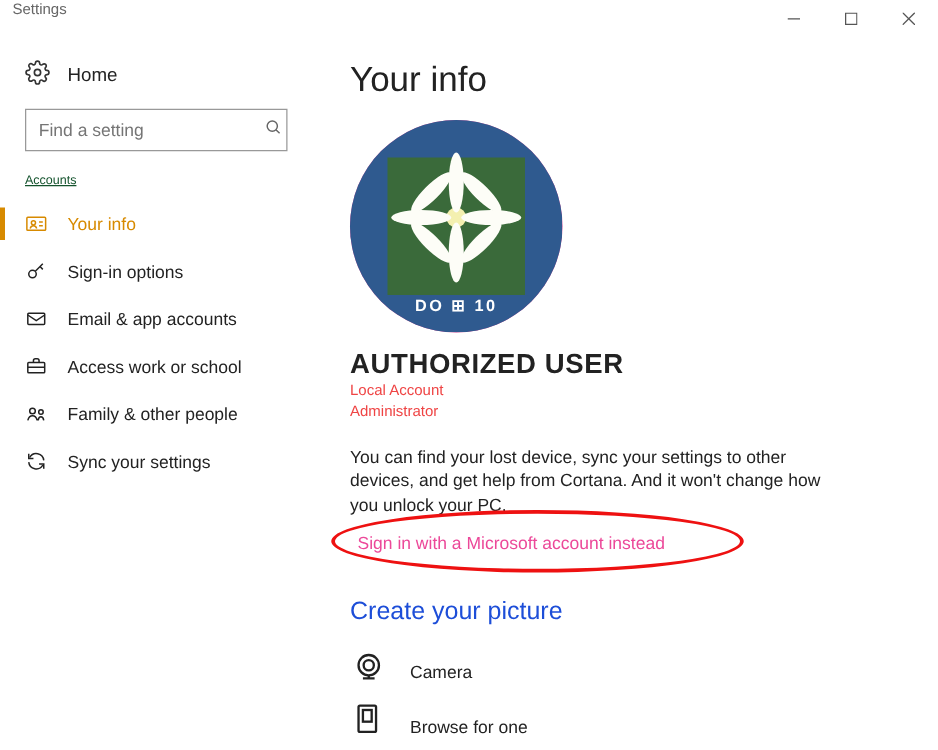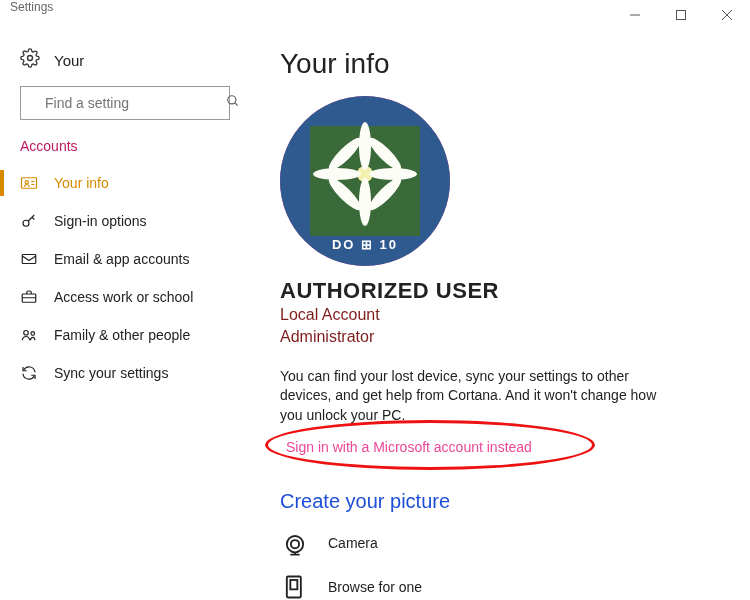--- a/index.html
+++ b/index.html
@@ -4,41 +4,41 @@
 <style>
   * { box-sizing: border-box; margin: 0; padding: 0; font-family: "Segoe UI", -apple-system, sans-serif; }
   body { background: #fff; width: 750px; height: 600px; overflow: hidden; position: relative; }
   .titlebar { height: 30px; display: flex; padding-left: 10px; color: #666; font-size: 12px; }
   .titlebar .spacer { flex: 1; }
   .winbtn { width: 46px; height: 30px; display: flex; align-items: center; justify-content: center; color: #555; font-size: 11px; }
   .content { display: flex; height: calc(100% - 30px); }
   .sidebar { width: 250px; padding: 12px 0 0 0; }
   .home-row { display: flex; align-items: center; padding: 6px 20px 14px 20px; gap: 14px; }
   .home-row .lbl { font-size: 15px; color: #222; }
-  .searchbox { margin: 0 20px 18px 20px; border: 1px solid #999; height: 34px; display: flex; align-items: center; padding: 0 24px; }
+  .searchbox { margin: 0 20px 18px 20px; border: 1px solid #999; height: 34px; display: flex; align-items: center; padding: 0 10px; }
   .searchbox input { flex: 1; border: none; outline: none; font-size: 14px; color: #666; background: transparent; }
-  .section-label { padding: 0 20px 10px 20px; color: #be185d; font-size: 14px; }
+  .section-label { padding: 0 20px 10px 20px; color: #14532d; font-size: 10px; text-decoration: underline; }
   .navitem { display: flex; align-items: center; gap: 16px; padding: 10px 20px; font-size: 14px; color: #222; cursor: pointer; }
   .navitem.active { color: #d78a00; position: relative; }
   .navitem.active::before { content: ""; position: absolute; left: 0; top: 6px; bottom: 6px; width: 4px; background: #d78a00; }
   .navitem .icon { width: 18px; display: flex; justify-content: center; }
   .navitem .icon svg { stroke: currentColor; }
   .main { flex: 1; padding: 18px 40px 0 30px; overflow: hidden; }
   .page-title { font-size: 28px; font-weight: 300; color: #222; margin-bottom: 16px; }
   .avatar-wrap { width: 170px; height: 170px; border-radius: 50%; overflow: hidden; margin-bottom: 12px; background:#ec4899; position:relative; }
   .avatar-inner { position:absolute; inset:0; display:flex; align-items:center; justify-content:center; }
   .avatar-caption { position:absolute; bottom:14px; left:0; right:0; text-align:center; color:#fff; font-size:13px; font-weight:600; letter-spacing:2px; }
   .user-name { font-size: 22px; font-weight: 700; color: #222; letter-spacing: 0.5px; }
-  .muted { color: #7f1d1d; font-size: 16px; line-height: 1.4; }
+  .muted { color: #ef4444; font-size: 12px; line-height: 1.4; }
   .desc { color: #222; font-size: 14px; line-height: 1.4; margin-top: 18px; max-width: 390px; }
   .link-wrap { position: relative; display: inline-block; padding: 6px 48px 8px 6px; margin-top: 6px; }
   .ms-link { color: #ec4899; font-size: 14px; cursor: pointer; }
   .circle-annot { position:absolute; left:-15px; top:-12px; width:330px; height:50px; border:3px solid #e11; border-radius:50%; pointer-events:none; }
   .subhead { font-size: 20px; font-weight: 400; color: #1d4ed8; margin-top: 26px; margin-bottom: 16px; }
-  .opt-row { display: flex; align-items: center; gap: 18px; margin-bottom: 16px; font-size: 14px; color: #222; }
+  .opt-row { display: flex; align-items: flex-end; gap: 18px; margin-bottom: 16px; font-size: 14px; color: #222; }
   .opt-row .oicon { width: 30px; display:flex; justify-content:center; }
 </style>
 </head>
 <body>
 
 <div class="titlebar">
   <span>Settings</span>
   <div class="spacer"></div>
   <div class="winbtn">
       <svg width="10" height="10">
@@ -60,21 +60,21 @@
 
 <div class="content">
   <div class="sidebar">
     <div class="home-row">
       <span class="icon">
         <svg width="20" height="20" viewBox="0 0 24 24" fill="none" stroke="#333" stroke-width="1.6">
             <circle cx="12" cy="12" r="3"></circle>
             <path d="M19.4 15a1.7 1.7 0 0 0 .34 1.87l.06.06a2 2 0 1 1-2.83 2.83l-.06-.06a1.7 1.7 0 0 0-1.87-.34 1.7 1.7 0 0 0-1.03 1.56V21a2 2 0 1 1-4 0v-.09a1.7 1.7 0 0 0-1.11-1.56 1.7 1.7 0 0 0-1.87.34l-.06.06a2 2 0 1 1-2.83-2.83l.06-.06a1.7 1.7 0 0 0 .34-1.87 1.7 1.7 0 0 0-1.56-1.03H3a2 2 0 1 1 0-4h.09a1.7 1.7 0 0 0 1.56-1.11 1.7 1.7 0 0 0-.34-1.87l-.06-.06a2 2 0 1 1 2.83-2.83l.06.06a1.7 1.7 0 0 0 1.87.34H9a1.7 1.7 0 0 0 1.03-1.56V3a2 2 0 1 1 4 0v.09a1.7 1.7 0 0 0 1.03 1.56 1.7 1.7 0 0 0 1.87-.34l.06-.06a2 2 0 1 1 2.83 2.83l-.06.06a1.7 1.7 0 0 0-.34 1.87V9a1.7 1.7 0 0 0 1.56 1.03H21a2 2 0 1 1 0 4h-.09a1.7 1.7 0 0 0-1.56 1.03z"></path>
           </svg>
       </span>
-      <span class="lbl">Your</span>
+      <span class="lbl">Home</span>
     </div>
 
     <div class="searchbox">
       <input type="text" placeholder="Find a setting" style="">
       <span><svg width="14" height="14" viewBox="0 0 24 24" fill="none" stroke="#666" stroke-width="2">
             <circle cx="10" cy="10" r="7"></circle>
             <line x1="20" y1="20" x2="15" y2="15"></line>
           </svg></span>
     </div>
 

